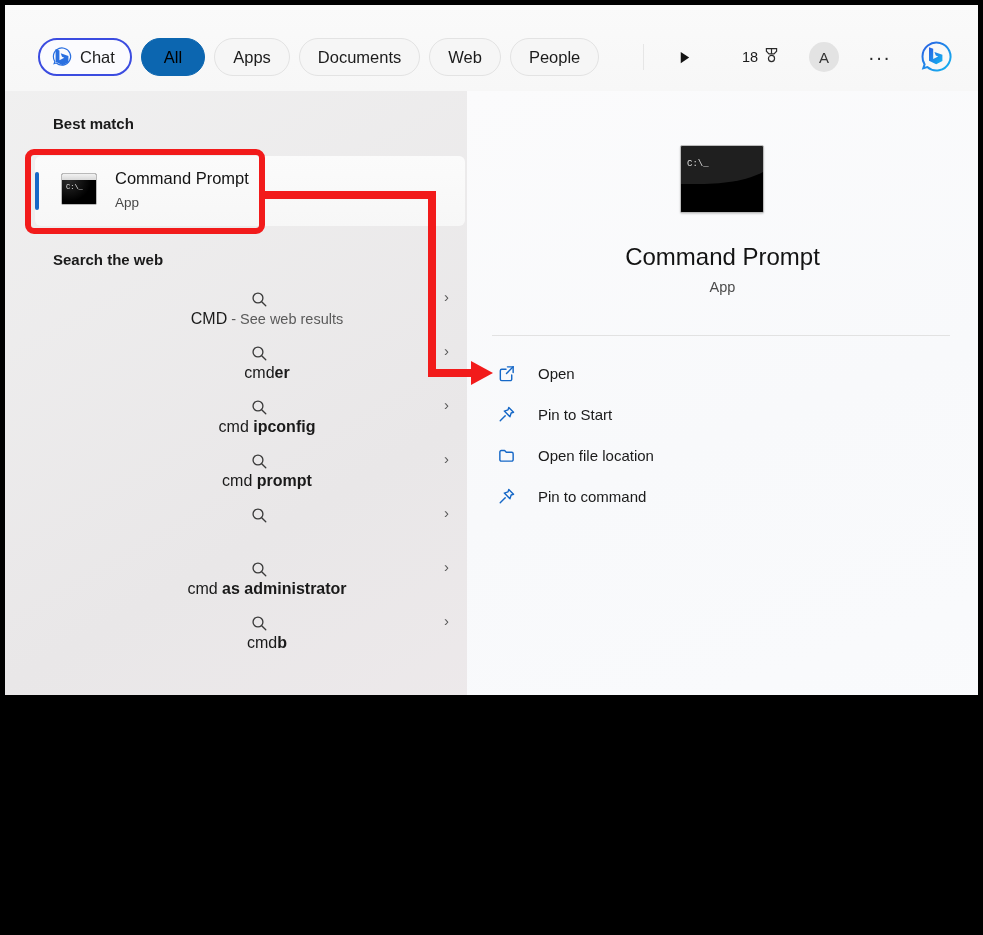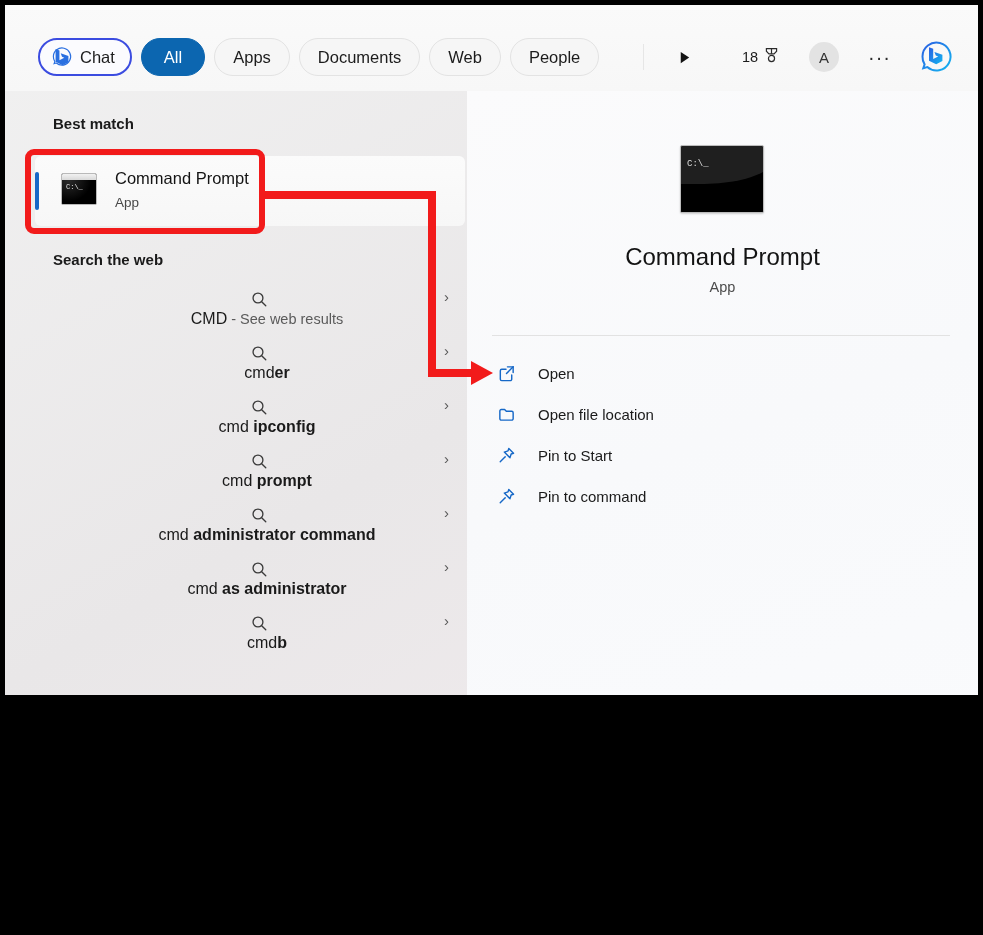--- a/index.html
+++ b/index.html
@@ -36,21 +36,21 @@
     background: linear-gradient(180deg,#fafafa 0%,#f7f7f7 100%);
   }
   .chiprow { position: absolute; left: 33px; top: 33px; display: flex; align-items: center; gap: 9px; }
   .chip {
     height: 38px; border-radius: 19px; border: 1px solid #e3e3e3;
     background: #f6f6f6; display: flex; align-items: center; justify-content: center;
     padding: 0 18px; font-size: 16.5px; color: #1c1c1c; white-space: nowrap;
     cursor: default;
   }
   .chip.chat { border: 2px solid #3b4ce0; background: #fbfbfe; padding: 0 15px 0 11px; gap: 7px; }
-  .chip.active { background: #0c66b0; border-color: #0c66b0; color: #ffffff; padding: 0 22px; }
+  .chip.active { background: #0c66b0; border-color: #0c66b0; color: #000000; padding: 0 22px; }
   .bing-b {
     width: 22px; height: 22px; position: relative; flex: 0 0 auto;
   }
 
   #hdr-right { position: absolute; right: 24px; top: 33px; display: flex; align-items: center; gap: 13px; height: 38px; }
   .hdr-sep { width: 1px; height: 26px; background: #e6e6e6; margin: 0 6px; }
   .play-btn {
     width: 44px; height: 38px; display: flex; align-items: center; justify-content: center;
   }
   .reward { display: flex; align-items: center; gap: 5px; margin: 0 16px 0 22px; font-size: 14.5px; color: #1c1c1c; }
@@ -324,21 +324,20 @@
           <span class="webtext"><span>cmd </span><b>prompt</b><span class="light"></span></span>
           <span class="chev">›</span>
         </div>
         <div class="webitem">
           <span class="mag">
             <svg viewBox="0 0 20 20" width="19" height="19">
               <circle cx="8.4" cy="8.4" r="5.2" fill="none" stroke="#3a3a3a" stroke-width="1.4"></circle>
               <path d="M12.3 12.3 L16.6 16.6" stroke="#3a3a3a" stroke-width="1.4" stroke-linecap="round"></path>
             </svg>
           </span>
-          <span class="webtext"><span>cmd </span><b>administrator command</b><span class="light"></span></span>
           <span class="chev">›</span>
         </div>
         <div class="webitem">
           <span class="mag">
             <svg viewBox="0 0 20 20" width="19" height="19">
               <circle cx="8.4" cy="8.4" r="5.2" fill="none" stroke="#3a3a3a" stroke-width="1.4"></circle>
               <path d="M12.3 12.3 L16.6 16.6" stroke="#3a3a3a" stroke-width="1.4" stroke-linecap="round"></path>
             </svg>
           </span>
           <span class="webtext"><span>cmd </span><b>as administrator</b><span class="light"></span></span>
@@ -376,34 +375,34 @@
             <path d="M15.5 11.5 V16 a1.5 1.5 0 0 1-1.5 1.5 H5 A1.5 1.5 0 0 1 3.5 16 V7 A1.5 1.5 0 0 1 5 5.5 H9.5" fill="none" stroke="#1668c7" stroke-width="1.5" stroke-linecap="round"></path>
           </svg>
         </span>
         <span class="alabel">Open</span>
       </div>
 
 
       <div class="action">
         <span class="aicon">
           <svg viewBox="0 0 20 20" width="19" height="19">
-            <path d="M3 6.2 A1.5 1.5 0 0 1 4.5 4.7 H8 L9.8 6.6 H15.5 A1.5 1.5 0 0 1 17 8.1 V14.4 A1.5 1.5 0 0 1 15.5 15.9 H4.5 A1.5 1.5 0 0 1 3 14.4 Z" fill="none" stroke="#1668c7" stroke-width="1.5" stroke-linejoin="round"></path>
-          </svg>
-        </span>
-        <span class="alabel">Open file location</span>
-      </div>
-
-      <div class="action">
-        <span class="aicon">
-          <svg viewBox="0 0 20 20" width="19" height="19">
             <path d="M12.4 2.6 L17.4 7.6 L14.9 8.4 L13.6 12.3 L7.7 6.4 L11.6 5.1 Z" fill="none" stroke="#1668c7" stroke-width="1.5" stroke-linejoin="round"></path>
             <path d="M8.6 11.4 L3.4 16.6" stroke="#1668c7" stroke-width="1.5" stroke-linecap="round"></path>
           </svg>
         </span>
         <span class="alabel">Pin to Start</span>
+      </div>
+
+      <div class="action">
+        <span class="aicon">
+          <svg viewBox="0 0 20 20" width="19" height="19">
+            <path d="M3 6.2 A1.5 1.5 0 0 1 4.5 4.7 H8 L9.8 6.6 H15.5 A1.5 1.5 0 0 1 17 8.1 V14.4 A1.5 1.5 0 0 1 15.5 15.9 H4.5 A1.5 1.5 0 0 1 3 14.4 Z" fill="none" stroke="#1668c7" stroke-width="1.5" stroke-linejoin="round"></path>
+          </svg>
+        </span>
+        <span class="alabel">Open file location</span>
       </div>
 
       <div class="action">
         <span class="aicon">
           <svg viewBox="0 0 20 20" width="19" height="19">
             <path d="M12.4 2.6 L17.4 7.6 L14.9 8.4 L13.6 12.3 L7.7 6.4 L11.6 5.1 Z" fill="none" stroke="#1668c7" stroke-width="1.5" stroke-linejoin="round"></path>
             <path d="M8.6 11.4 L3.4 16.6" stroke="#1668c7" stroke-width="1.5" stroke-linecap="round"></path>
           </svg>
         </span>
         <span class="alabel">Pin to command</span>

